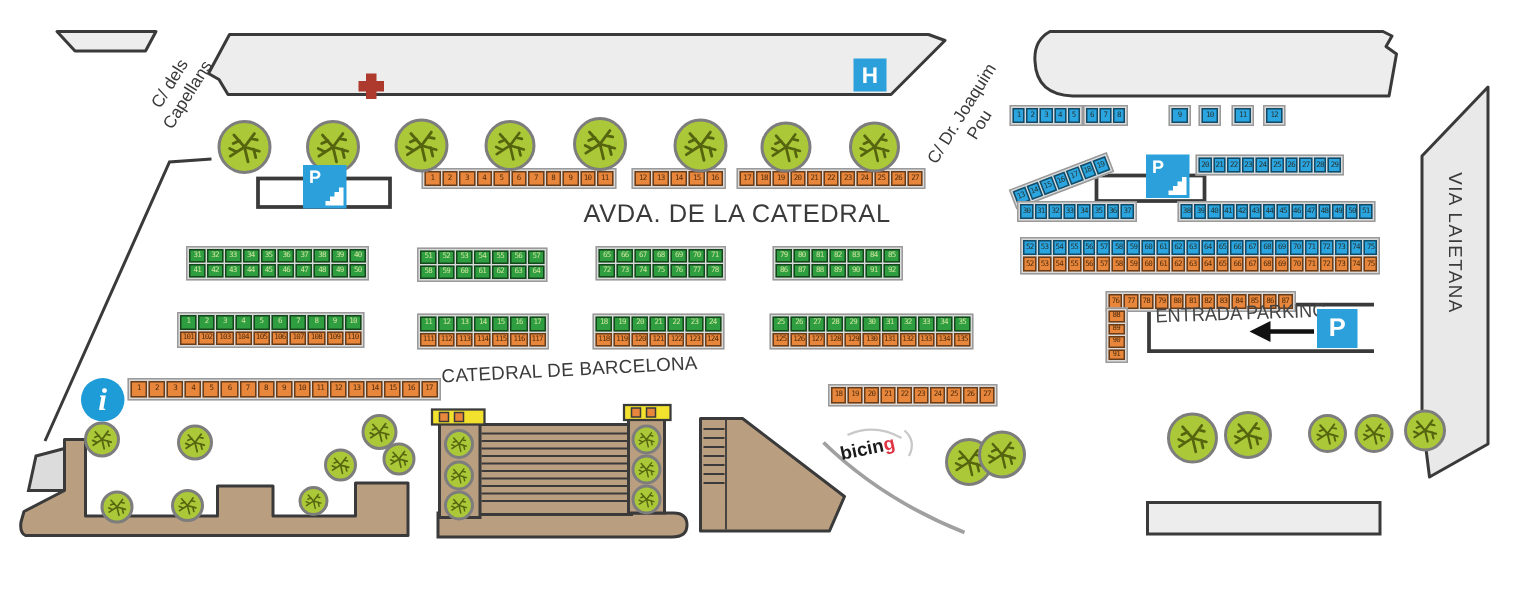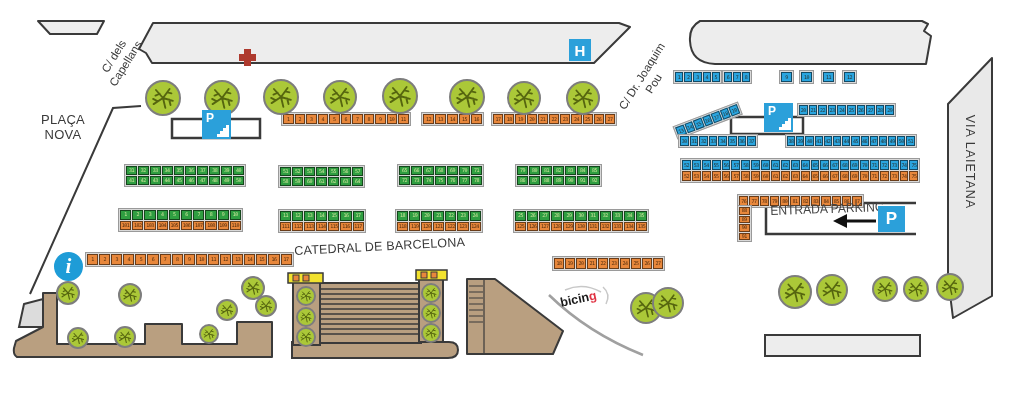--- a/index.html
+++ b/index.html
@@ -719,33 +719,30 @@
       </div>
       <div class="tree" style="left: 421px; top: 323px; width: 20px; height: 20px; background: rgb(171, 200, 56);">
         <svg viewBox="0 0 34 34">
           <g fill="none" stroke="#55650F" stroke-width="2" stroke-linecap="round">
             <path d="M17,17L9.5,8.5 M13.5,12.5L9,14.5 M17,17L24,7.5 M21.5,11L26,12 M17,17L27.5,20 M23.5,18.5L25,24.5 M17,17L19.5,27.5 M17,17L7,23.5 M11.5,20.5L6.5,18"></path>
           </g>
         </svg>
       </div>
     </div>
 
-  <div class="label placa">
-    <div>PLAÇA</div>
-    <div>NOVA</div>
-  </div>
   <div class="label street capellans">
     <div>C/ dels</div>
     <div>Capellans</div>
   </div>
   <div class="label street joaquim">
     <div>C/ Dr. Joaquim</div>
     <div>Pou</div>
   </div>
   <div class="label laietana">VIA LAIETANA</div>
+  <div class="label avda">AVDA. DE LA CATEDRAL</div>
   <div class="label catedral">CATEDRAL DE BARCELONA</div>
   <div class="label entrada">ENTRADA PARKING</div>
   <div class="label bicing">
     <span>bicin</span><span class="red">g</span>
   </div>
 
   <div class="badge hotel">H</div>
   <div class="badge psign">P</div>
   <div class="badge info">i</div>
   <div class="pstairs ps-left">

